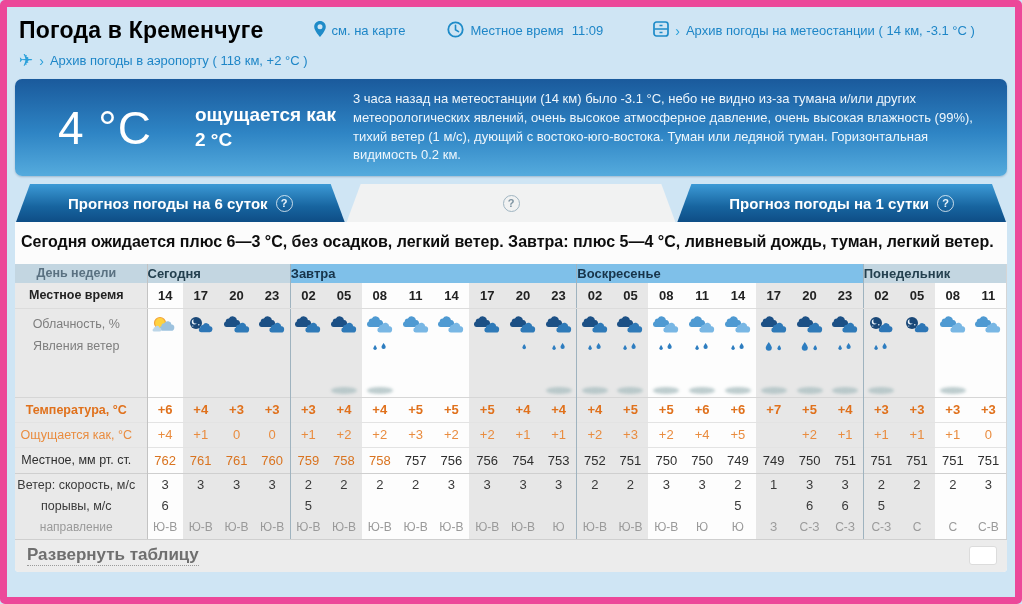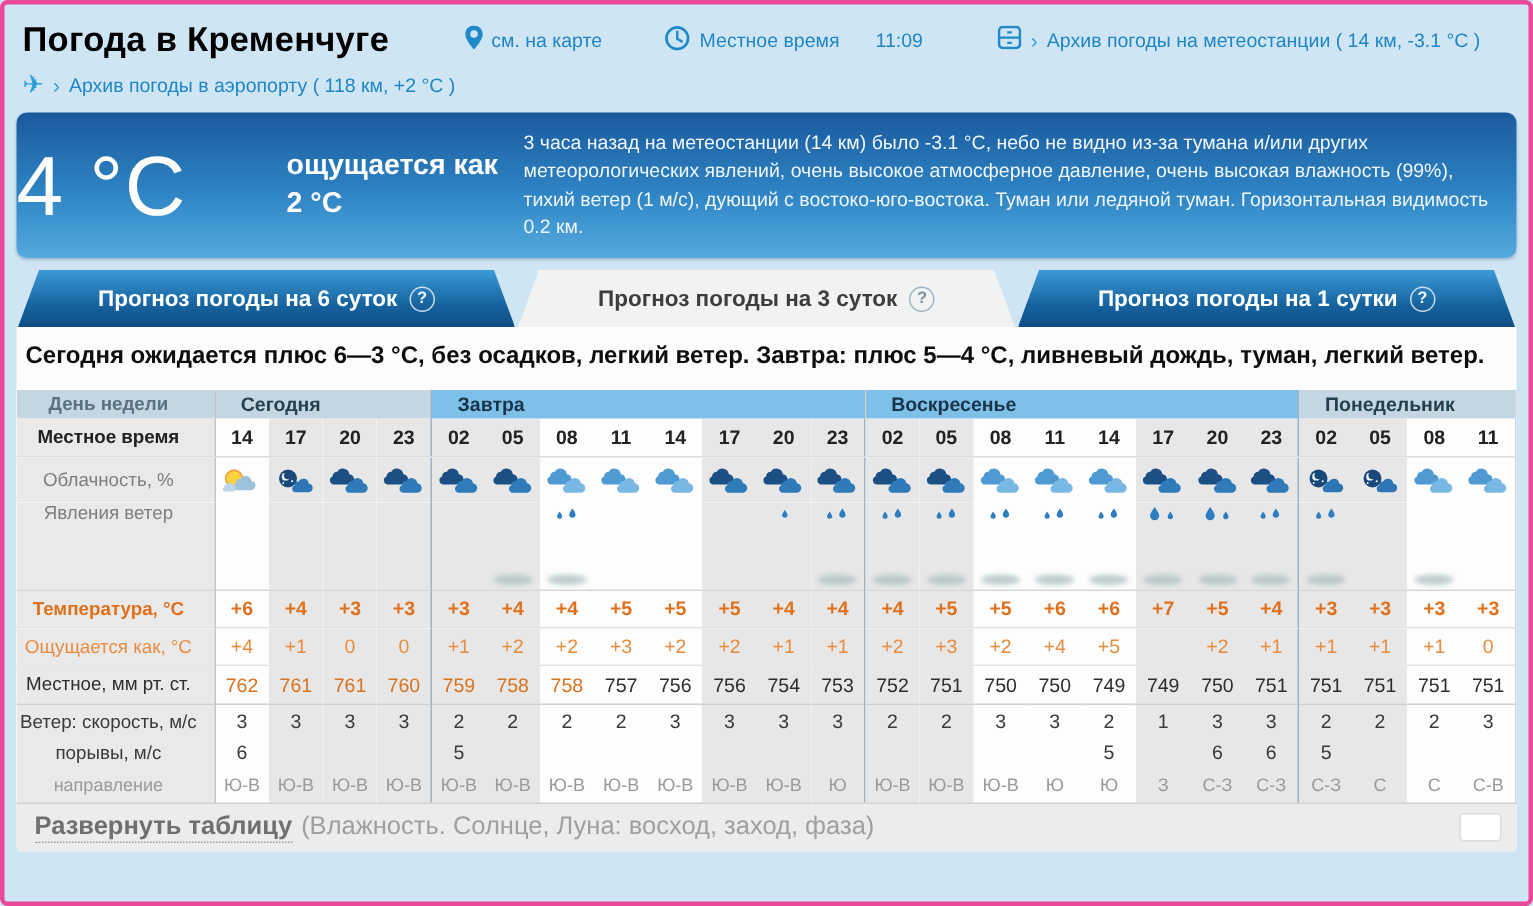--- a/index.html
+++ b/index.html
@@ -1,43 +1,43 @@
 <!DOCTYPE html>
 <html><head>
 <meta charset="utf-8">
 <style>
   html,body{margin:0;padding:0;background:#cfe5f4;font-family:"Liberation Sans","DejaVu Sans",sans-serif;}
-  #page{width:1022px;height:604px;box-sizing:border-box;background:#cfe5f4;border:3px solid #ec4899;border-radius:5px;overflow:hidden;position:relative;}
+  #page{width:1022px;height:604px;box-sizing:border-box;background:#cfe5f4;border:7px solid #ec4899;border-radius:5px;overflow:hidden;position:relative;}
   
   .hdr{padding:10px 10px 0 10px;}
   .hdr-row1{display:flex;align-items:center;gap:10px;}
   .title{font-size:23px;font-weight:bold;color:#000;margin:0 40px 0 2px;letter-spacing:.2px;}
   .hlink{display:flex;align-items:center;gap:6px;color:#1e86c7;font-size:13px;cursor:pointer;white-space:nowrap;}
   .hlink .chev{color:#2aa0da;font-size:14px;line-height:1;}
-  .hlink .timeval{margin-left:18px;}
+  .hlink .timeval{margin-left:2px;}
   .hdr-row2{display:flex;align-items:center;gap:6px;margin:8px 0 0 2px;}
   .plane{color:#2aa0da;font-size:17px;line-height:1;}
   
   .banner{margin:10px 8px 0 8px;height:97px;border-radius:7px;background:linear-gradient(180deg,#1a5a9c 0%,#2e84c4 55%,#55abdd 100%);display:flex;align-items:center;color:#fff;box-shadow:0 1px 2px rgba(20,60,100,.25);}
-  .cur-temp{width:180px;text-align:left;font-size:56px;font-weight:400;letter-spacing:1px;}
+  .cur-temp{width:180px;text-align:center;font-size:46px;font-weight:400;letter-spacing:1px;}
   .cur-feels{width:148px;font-size:19px;font-weight:bold;line-height:1.3;}
   .cur-desc{flex:1;font-size:13px;line-height:1.45;color:#eef6fc;padding:2px 18px 2px 10px;}
   
   .tabs{display:flex;margin:8px 8px 0 8px;height:38px;}
   .tab{flex:1;display:flex;align-items:center;justify-content:center;gap:8px;color:#fff;font-size:15px;cursor:pointer;background:linear-gradient(180deg,#3c9ad6 0%,#17649f 60%,#0e4d86 100%);clip-path:polygon(14px 0,calc(100% - 14px) 0,100% 100%,0 100%);margin:0 1px;font-weight:bold;}
   .tab.active{background:#f1f2f2;color:#3d3d3d;}
   .tab .help{width:17px;height:17px;border:1px solid rgba(255,255,255,.75);border-radius:50%;font-size:11px;display:flex;align-items:center;justify-content:center;color:#eaf4fb;box-sizing:border-box;}
   .tab.active .help{border-color:#9fb4c1;color:#7d93a1;}
   
   .content{margin:0 8px;background:#fcfcfc;border-radius:0 0 4px 4px;}
   .summary{padding:9px 6px 11px 6px;font-size:16px;font-weight:bold;color:#0d0d0d;line-height:1.35;}
   table{border-collapse:collapse;table-layout:fixed;width:100%;background:#fcfcfc;}
   td{text-align:center;font-size:13px;color:#333;padding:0;overflow:hidden;white-space:nowrap;}
   td.lbl{text-align:center;padding-right:9px;color:#7e7e7e;background:#e9e9e9;border-right:1px solid #c3c3c3;font-size:12.5px;}
-  .dayhdr{background:#c3d6e1;text-align:left;padding-left:17px;font-size:13px;font-weight:600;color:#24404f;height:19px;}
+  .dayhdr{background:#c3d6e1;text-align:left;padding-left:0;font-size:13px;font-weight:600;color:#24404f;height:19px;}
   .dayhdr.hl{background:#7fc0e9;color:#17344a;}
   td.dhl{background:#c3d6e1;color:#5a7181;font-weight:bold;}
   .gs{border-left:1px solid #9fb3bf;}
   td.night{background:#e7e7e7;}
   td.day{background:#fdfdfd;}
   tr.r-time td{height:25px;font-weight:bold;color:#222;border-bottom:1px solid #dcdcdc;}
   tr.r-clouds td{height:30px;}
   tr.r-clouds svg{display:block;margin:3px auto 0 auto;}
   tr.r-phen td{height:58px;vertical-align:top;}
   .phwrap{height:52px;display:flex;flex-direction:column;align-items:center;padding:3px 0 3px 0;}
@@ -103,21 +103,20 @@
     <div class="cur-feels">ощущается как 2 °C</div>
     <div class="cur-desc">3 часа назад на метеостанции (14 км) было -3.1 °C, небо не видно из-за тумана и/или других метеорологических явлений, очень высокое атмосферное давление, очень высокая влажность (99%), тихий ветер (1 м/с), дующий с востоко-юго-востока. Туман или ледяной туман. Горизонтальная видимость 0.2 км.</div>
   </div>
 
   <div class="tabs">
     <div class="tab">
       <span>Прогноз погоды на 6 суток</span>
       <span class="help">?</span>
     </div>
     <div class="tab active">
-      <span>Прогноз погоды на 3 суток</span>
       <span class="help">?</span>
     </div>
     <div class="tab">
       <span>Прогноз погоды на 1 сутки</span>
       <span class="help">?</span>
     </div>
   </div>
 
   <div class="content">
     <div class="summary">Сегодня ожидается плюс 6—3 °C, без осадков, легкий ветер. Завтра: плюс 5—4 °C, ливневый дождь, туман, легкий ветер.</div>
@@ -652,18 +651,17 @@
             <td class="night">С-З</td>
             <td class="night gs">С-З</td>
             <td class="night">С</td>
             <td class="day">С</td>
             <td class="day">С-В</td>
           </tr>
         </tbody>
     </table>
     <div class="tfoot">
       <span class="expand">Развернуть таблицу</span>
-      <span class="hint">(Влажность. Солнце, Луна: восход, заход, фаза)</span>
       <span class="scrollbox"></span>
     </div>
   </div>
 
 </div>
 
 </body></html>

